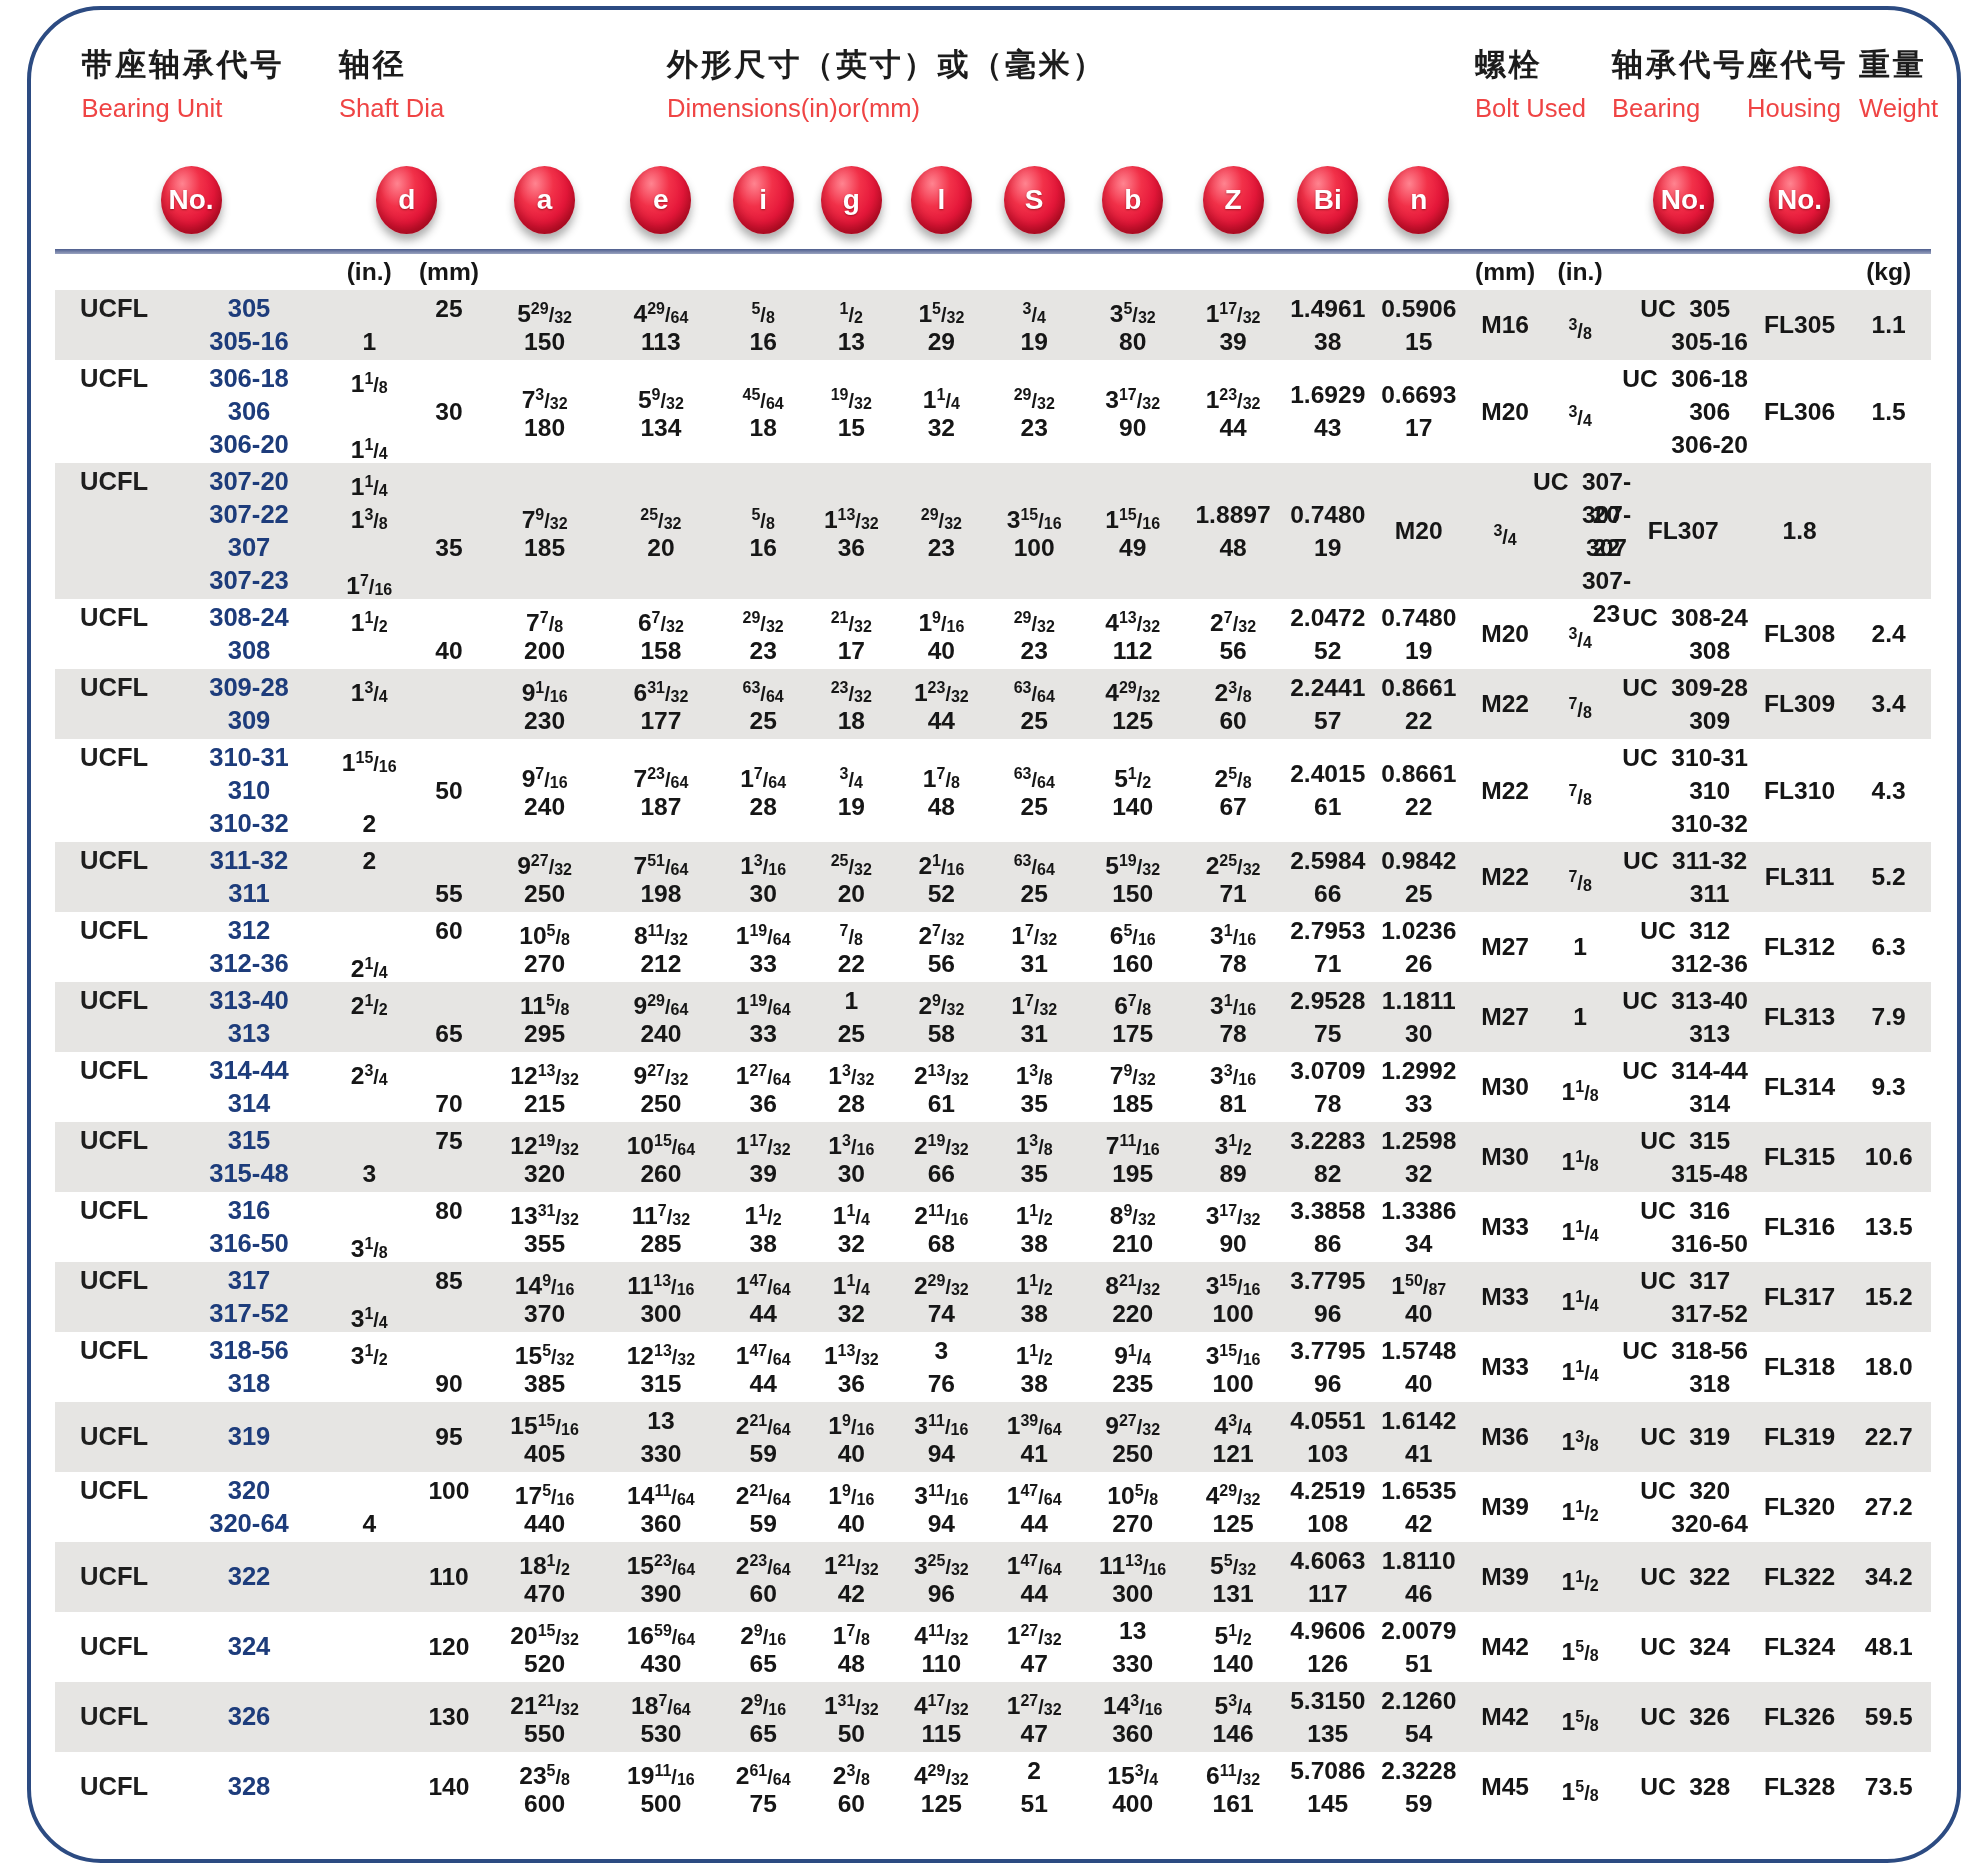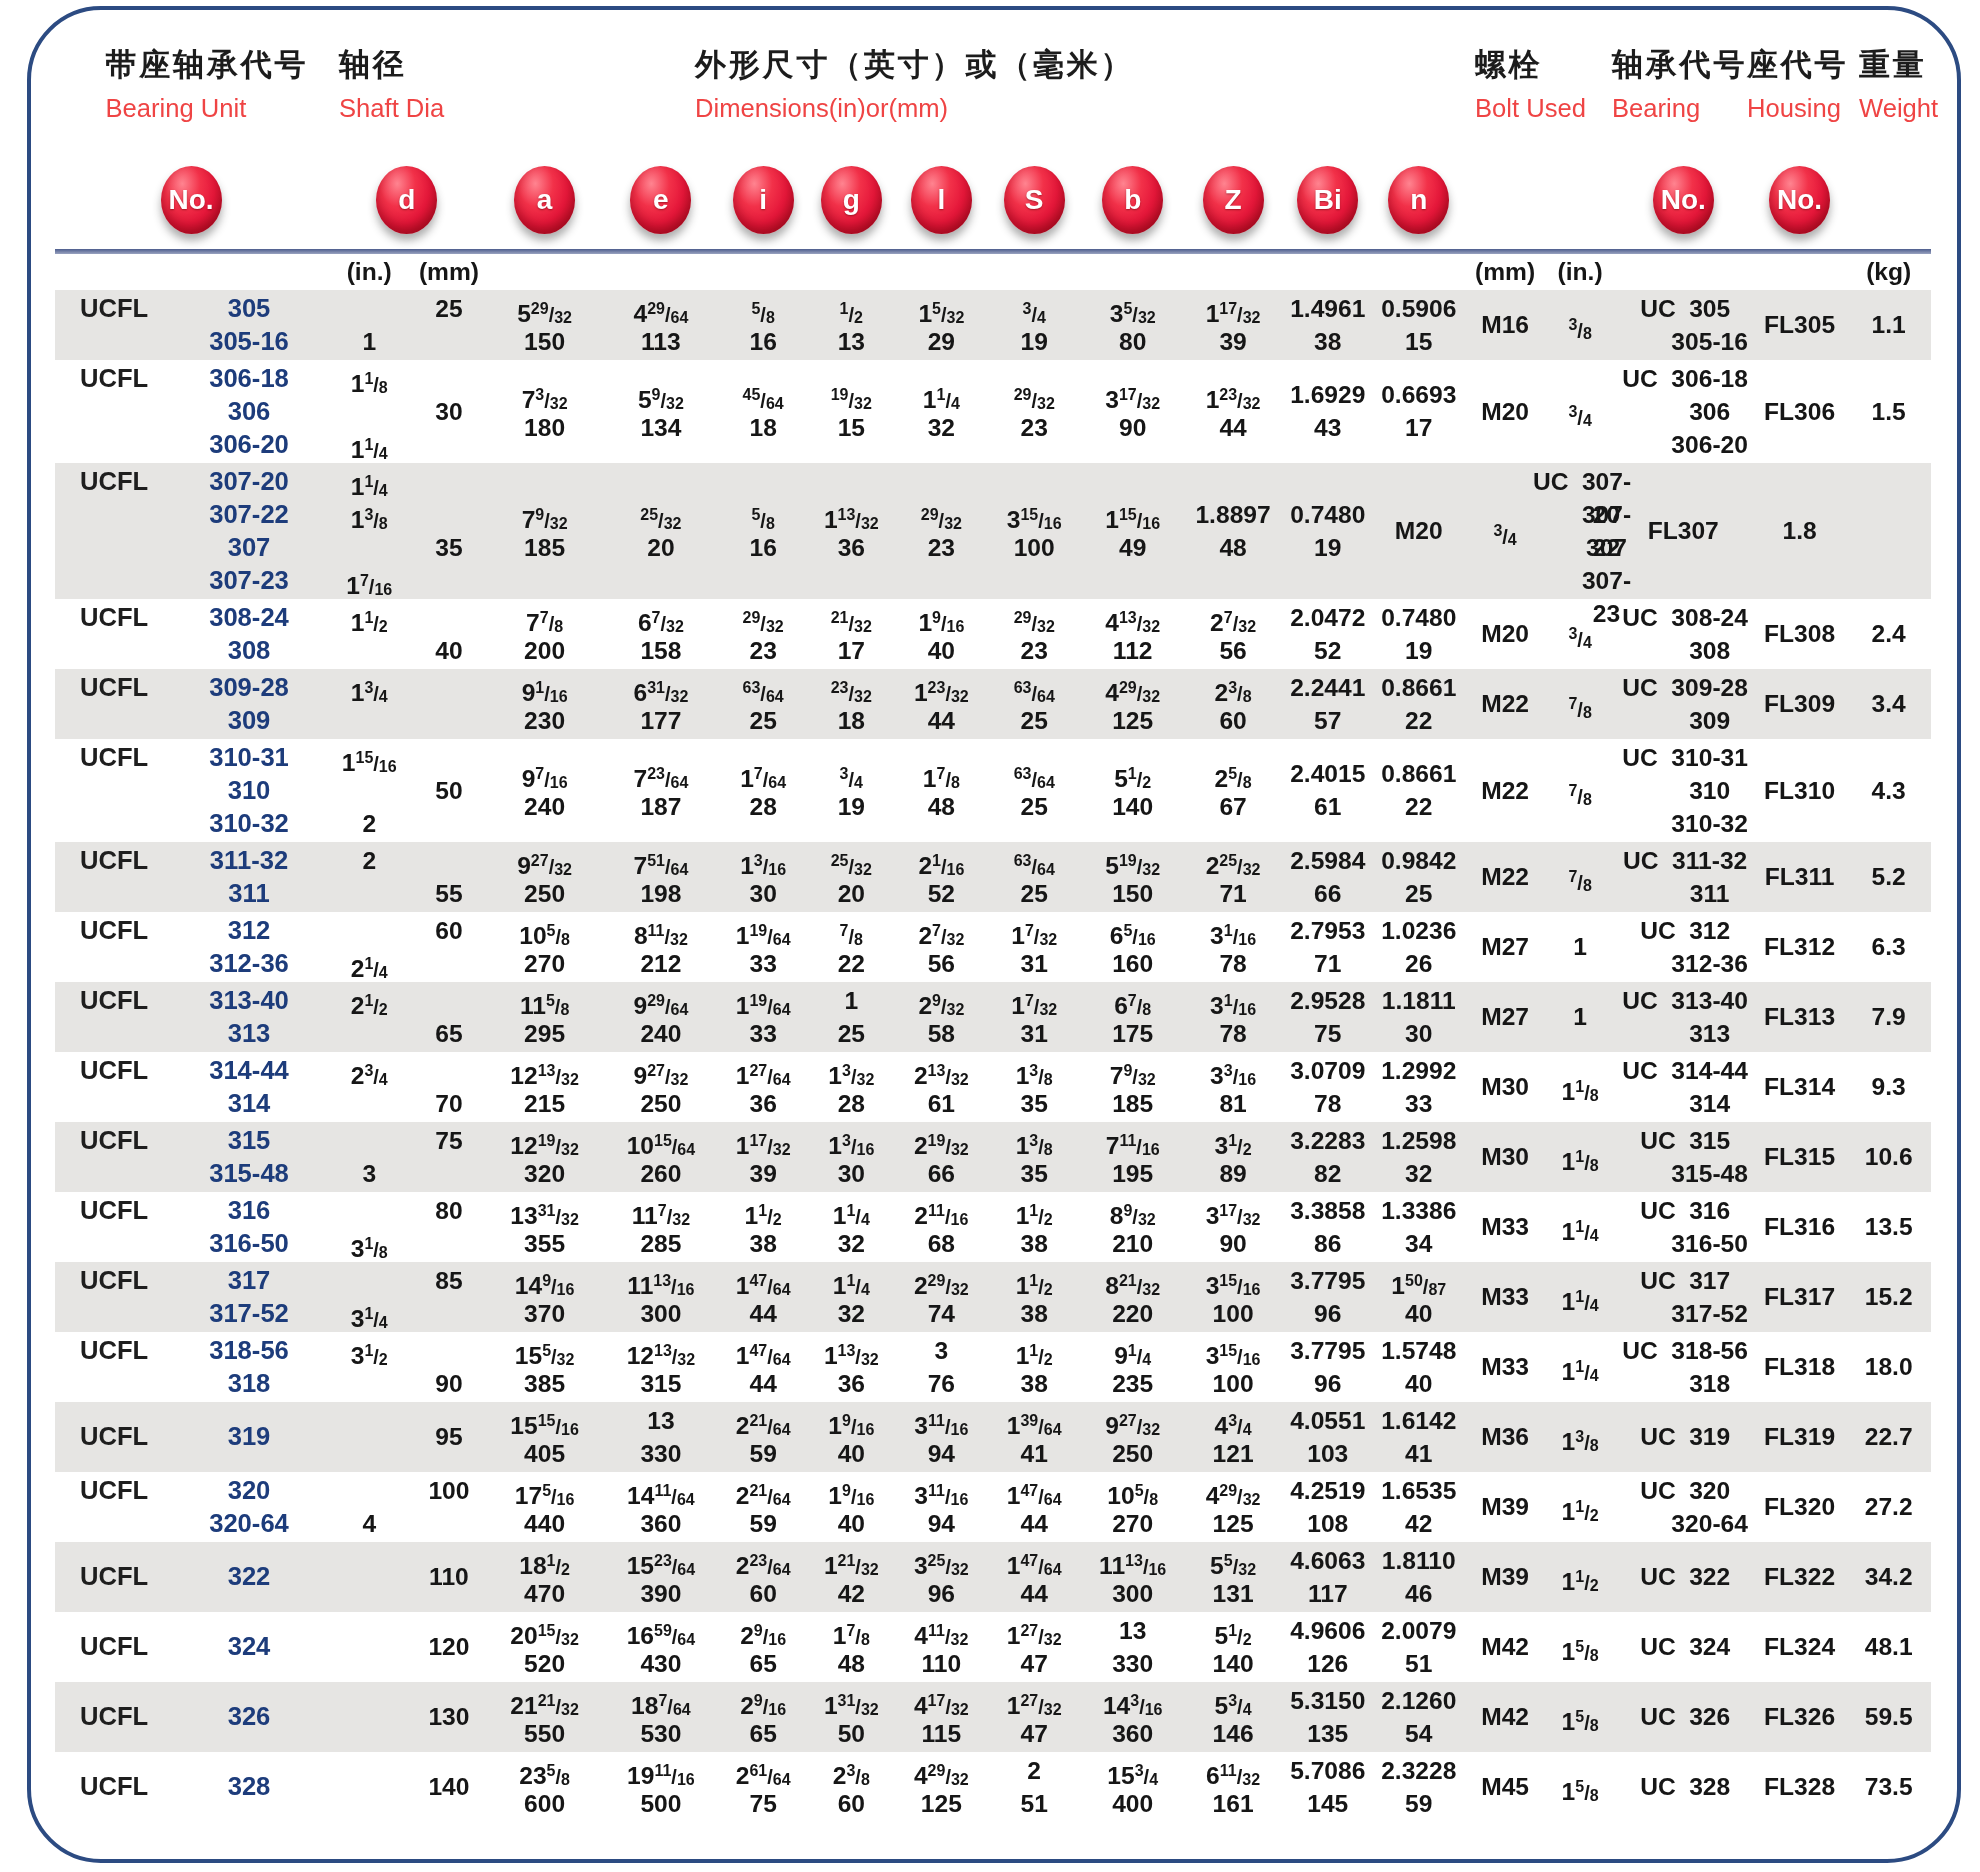--- a/index.html
+++ b/index.html
@@ -13,21 +13,21 @@
     border:4.7px solid var(--frame,#2c4b82);border-radius:74px;box-sizing:border-box;
     pointer-events:none;
   }
   .content{position:absolute;left:55px;top:21px;width:1876px;}
 
   
   .col-headers{position:relative;height:131px;}
   .hgroup{position:absolute;top:23px;}
   .hzh{font-size:31px;letter-spacing:2.8px;font-weight:bold;color:#1c1c1c;}
   .hen{font-size:25.6px;margin-top:7.6px;color:#ef4444;}
-  .hg-0{left:26.5px;margin-left:24px;}  .hg-1{left:284px;} .hg-2{left:640px;}
+  .hg-0{left:26.5px;}  .hg-1{left:284px;} .hg-2{left:612px;}
   .hg-3{left:1420px;}.hg-4{left:1557px;}.hg-5{left:1692px;}.hg-6{left:1804px;}
 
   
   .grid{
     display:grid;width:100%;
     grid-template-columns:14.5% 4.5% 4% 6.2% 6.2% 4.7% 4.7% 4.9% 5% 5.5% 5.2% 4.9% 4.8% 4.4% 3.6% 7.4% 5% 4.5%;
   }
 
   
   .badge-row{height:95px;align-items:center;}

